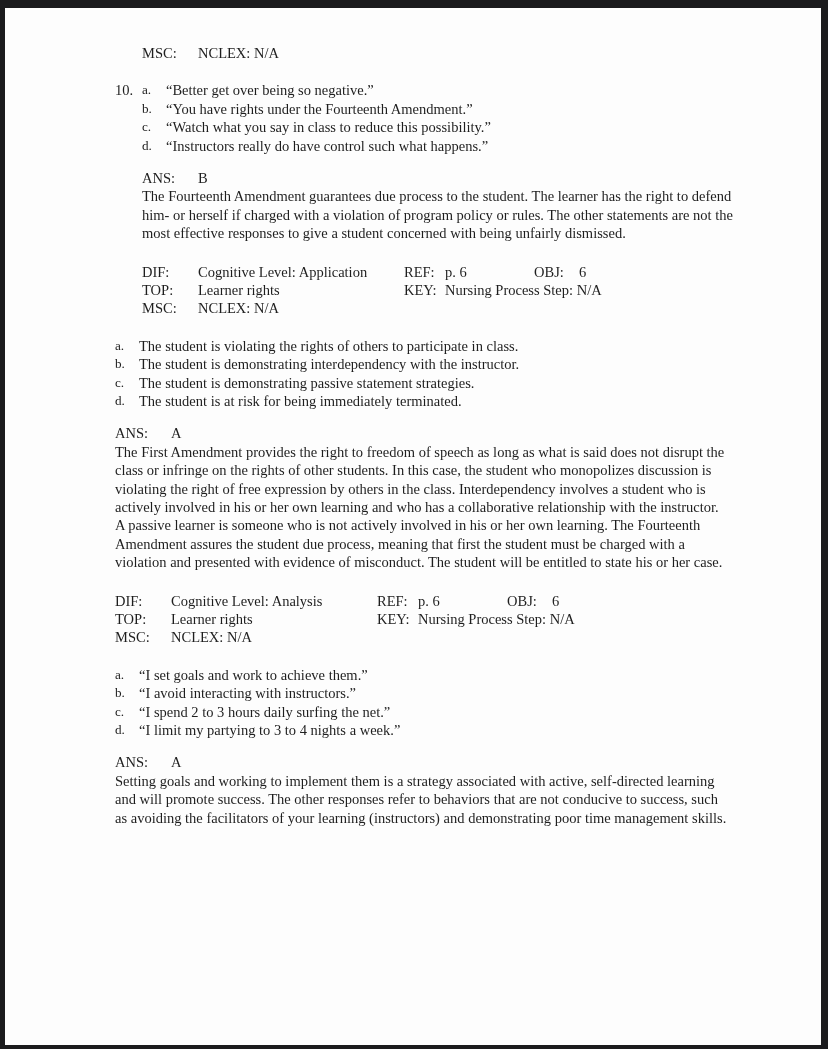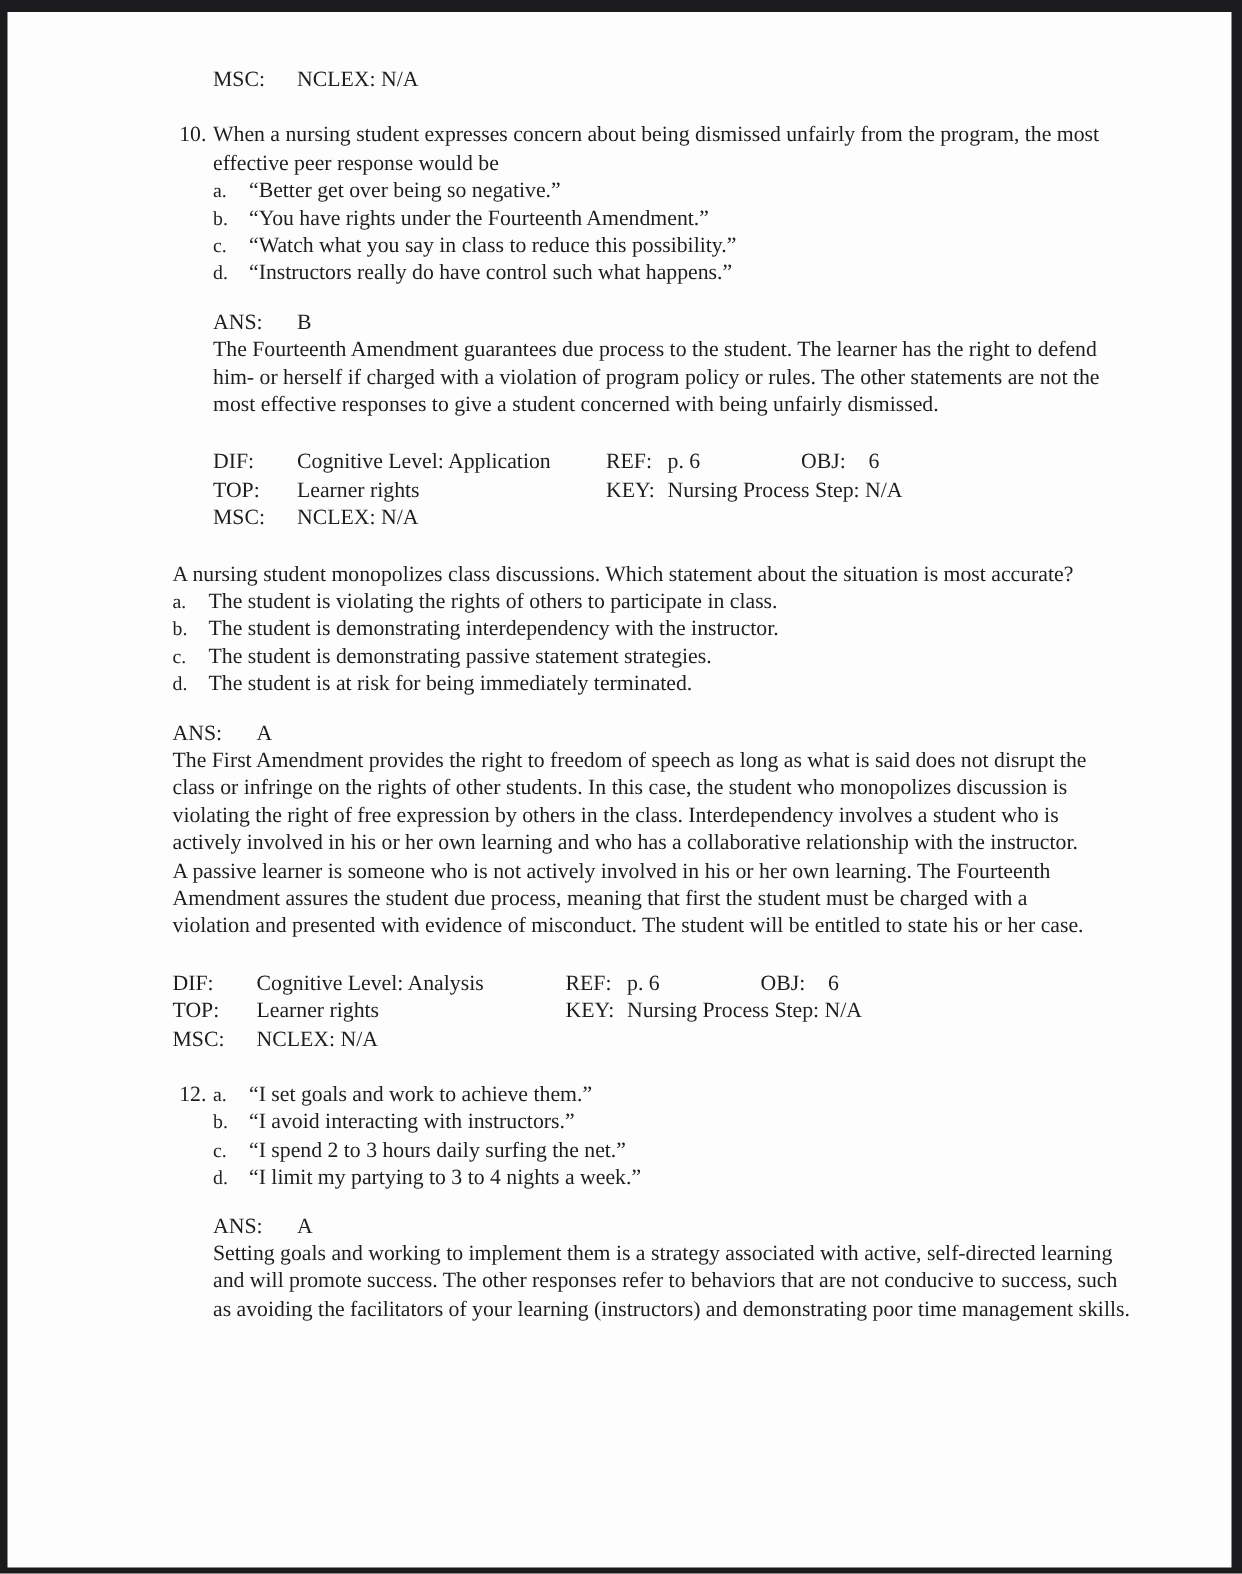--- a/index.html
+++ b/index.html
@@ -23,21 +23,21 @@
   }
   .content{
     padding:36px 0 0 110px;
     font-size:14.5px;
     line-height:18.4px;
   }
   .row{position:relative;height:18.4px;}
   .lbl,.val{position:absolute;top:0;white-space:nowrap;}
   .lead-meta{margin-left:27px;margin-bottom:17px;}
   .question{display:flex;margin-top:19px;}
-  .q-num{width:27px;flex-shrink:0;text-align:center;}
+  .q-num{width:27px;flex-shrink:0;}
   .q-body{width:612px;}
   .option{display:flex;}
   .opt-letter{width:24px;flex-shrink:0;font-size:13.2px;}
   .opt-text{flex:1;}
   .answer-block{margin-top:14px;}
   .meta{margin-top:20px;}
   .at0{left:0;text-align:right;}
   .at40{left:56px;}
   .at262{left:262px;}
   .at295{left:303px;}
@@ -51,21 +51,20 @@
   <div class="content">
 
     <div class="lead-meta row">
       <span class="lbl at0">MSC:</span>
       <span class="val at40">NCLEX: N/A</span>
     </div>
 
     <div class="question">
       <div class="q-num">10.</div>
       <div class="q-body">
-        <div class="q-stem">When a nursing student expresses concern about being dismissed unfairly from the program, the most effective peer response would be</div>
         <div class="option">
           <span class="opt-letter">a.</span>
           <span class="opt-text">“Better get over being so negative.”</span>
         </div>
         <div class="option">
           <span class="opt-letter">b.</span>
           <span class="opt-text">“You have rights under the Fourteenth Amendment.”</span>
         </div>
         <div class="option">
           <span class="opt-letter">c.</span>
@@ -100,21 +99,20 @@
           <div class="row">
             <span class="lbl at0">MSC:</span>
             <span class="val at40">NCLEX: N/A</span>
           </div>
         </div>
       </div>
     </div>
 
     <div class="question">
       <div class="q-body">
-        <div class="q-stem">A nursing student monopolizes class discussions. Which statement about the situation is most accurate?</div>
         <div class="option">
           <span class="opt-letter">a.</span>
           <span class="opt-text">The student is violating the rights of others to participate in class.</span>
         </div>
         <div class="option">
           <span class="opt-letter">b.</span>
           <span class="opt-text">The student is demonstrating interdependency with the instructor.</span>
         </div>
         <div class="option">
           <span class="opt-letter">c.</span>
@@ -148,21 +146,20 @@
           </div>
           <div class="row">
             <span class="lbl at0">MSC:</span>
             <span class="val at40">NCLEX: N/A</span>
           </div>
         </div>
       </div>
     </div>
 
     <div class="question">
-      <div class="q-num">12.</div>
       <div class="q-body">
         <div class="option">
           <span class="opt-letter">a.</span>
           <span class="opt-text">“I set goals and work to achieve them.”</span>
         </div>
         <div class="option">
           <span class="opt-letter">b.</span>
           <span class="opt-text">“I avoid interacting with instructors.”</span>
         </div>
         <div class="option">

